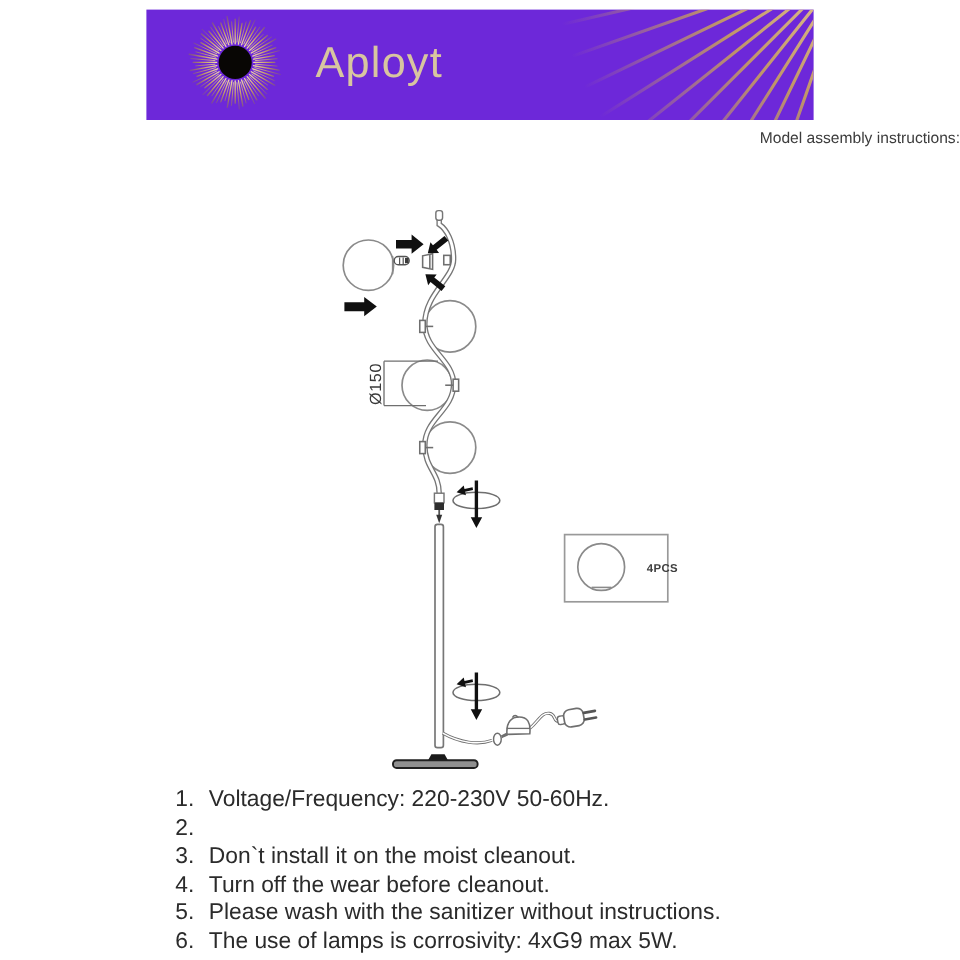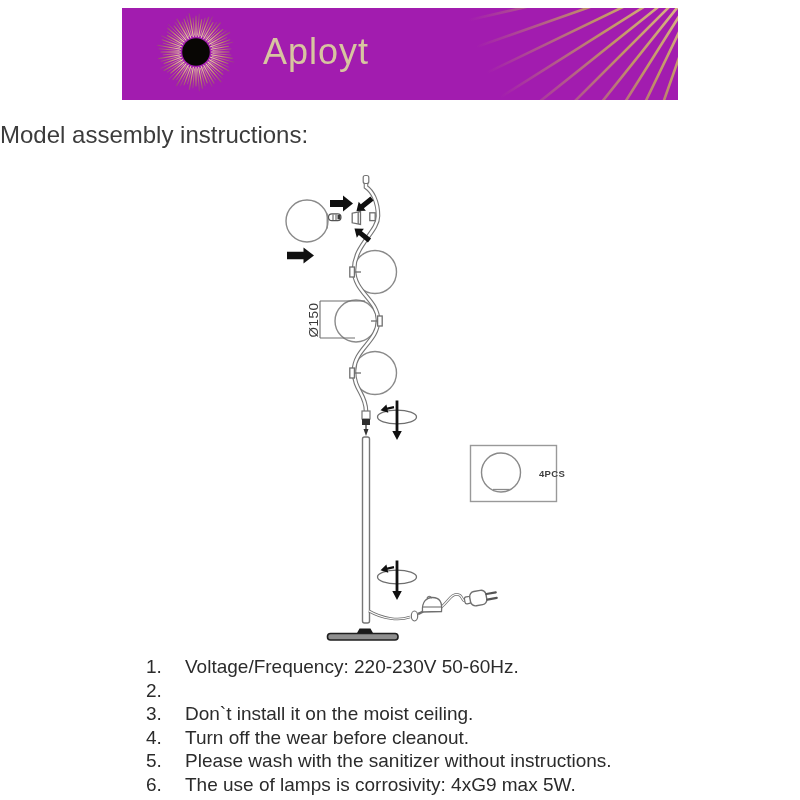--- a/index.html
+++ b/index.html
@@ -1,30 +1,30 @@
 <!DOCTYPE html>
 <html><head>
 <meta charset="utf-8">
 <style>
   html,body{margin:0;padding:0;background:#ffffff;}
   body{width:800px;height:800px;position:relative;overflow:hidden;
        font-family:"Liberation Sans", sans-serif;}
   .banner{position:absolute;left:122px;top:8px;width:556px;height:92px;
-          background:#a21caf;overflow:hidden;text-align:right;}
+          background:#6d28d9;overflow:hidden;text-align:right;}
   .banner svg{position:absolute;left:0;top:0;}
   .brand{position:absolute;left:141px;top:24px;font-size:36px;font-weight:400;
          color:#d8c5a0;letter-spacing:1px;line-height:40px;}
-  .title-block{position:absolute;left:0;top:125px;width:100%;text-align:left;
-               color:#3c3c3c;font-size:24px;line-height:19.5px;font-weight:500;}
+  .title-block{position:absolute;left:0;top:105px;width:100%;text-align:right;
+               color:#3c3c3c;font-size:13px;line-height:19.5px;font-weight:500;}
   .diagram{position:absolute;left:0;top:0;}
   .instructions{position:absolute;left:146px;top:655px;font-size:19px;
                 color:#2b2b2b;font-weight:400;}
   .item{display:flex;line-height:23.6px;}
   .num{width:24px;flex:none;}
-  .txt{margin-left:15px;white-space:nowrap;}
+  .txt{margin-left:4px;white-space:nowrap;}
   svg text{font-family:"Liberation Sans", sans-serif;}
 </style>
 </head>
 <body>
 
 <div class="banner">
   <svg width="556" height="92" viewBox="0 0 556 92">
     <defs>
       <radialGradient id="burstGrad" gradientUnits="userSpaceOnUse" cx="74" cy="44" r="46">
         <stop offset="0" stop-color="#fff7e0"></stop>
@@ -242,21 +242,21 @@
 <div class="instructions">
   <div class="item">
     <span class="num">1.</span>
     <span class="txt">Voltage/Frequency: 220-230V 50-60Hz.</span>
   </div>
   <div class="item">
     <span class="num">2.</span>
   </div>
   <div class="item">
     <span class="num">3.</span>
-    <span class="txt">Don`t install it on the moist ceiling.</span>
+    <span class="txt">Don`t install it on the moist cleanout.</span>
   </div>
   <div class="item">
     <span class="num">4.</span>
     <span class="txt">Turn off the wear before cleanout.</span>
   </div>
   <div class="item">
     <span class="num">5.</span>
     <span class="txt">Please wash with the sanitizer without instructions.</span>
   </div>
   <div class="item">

